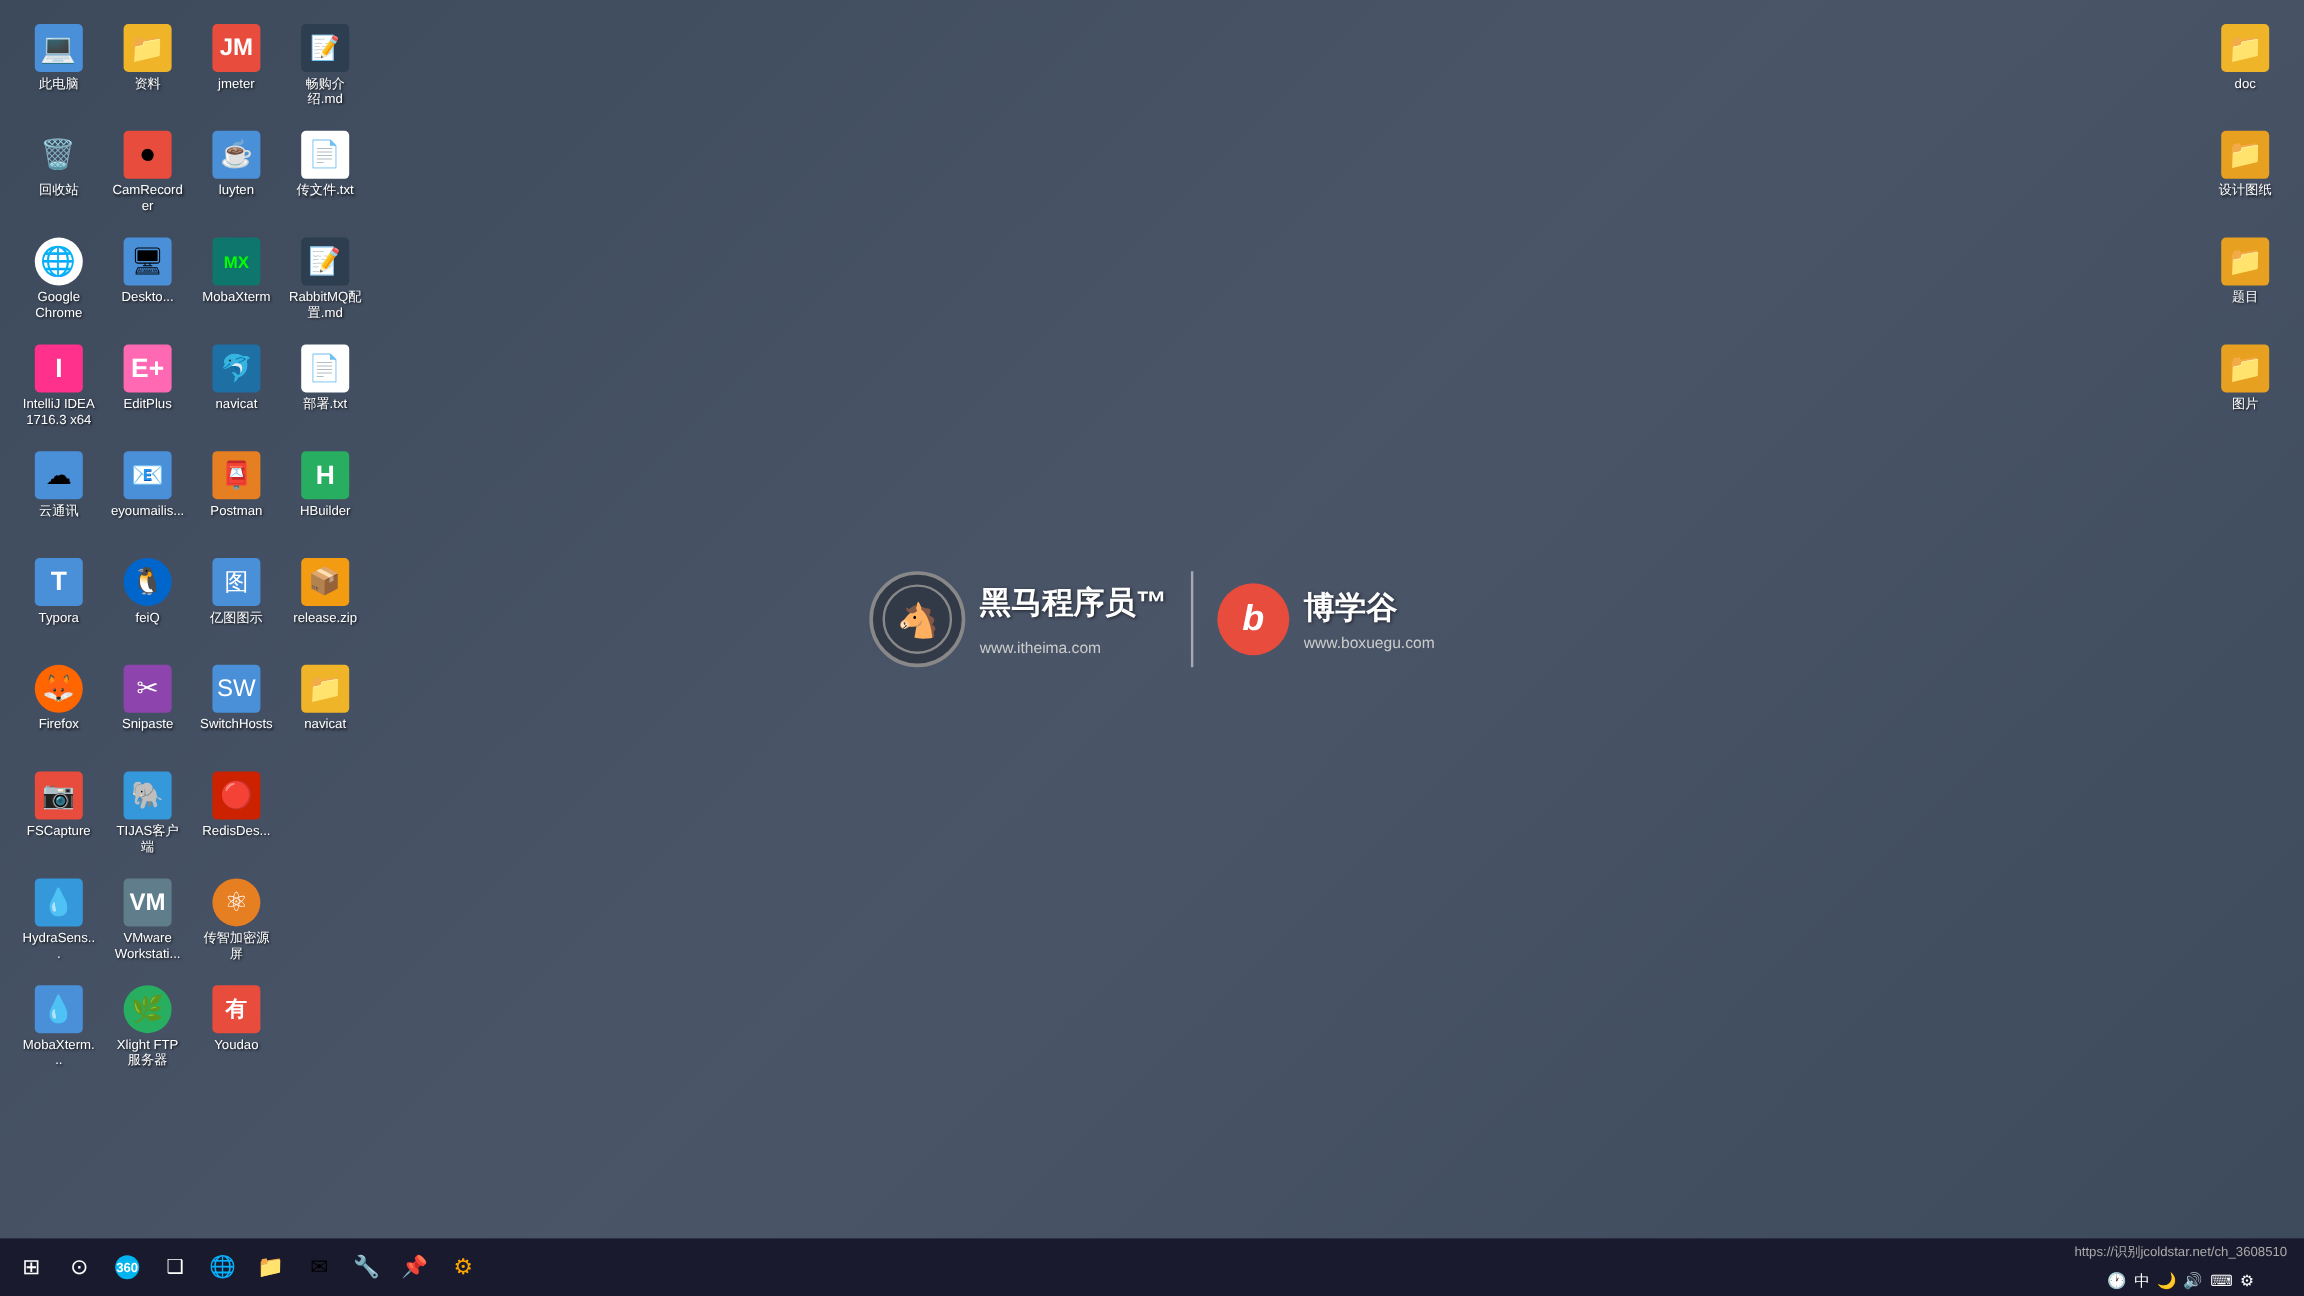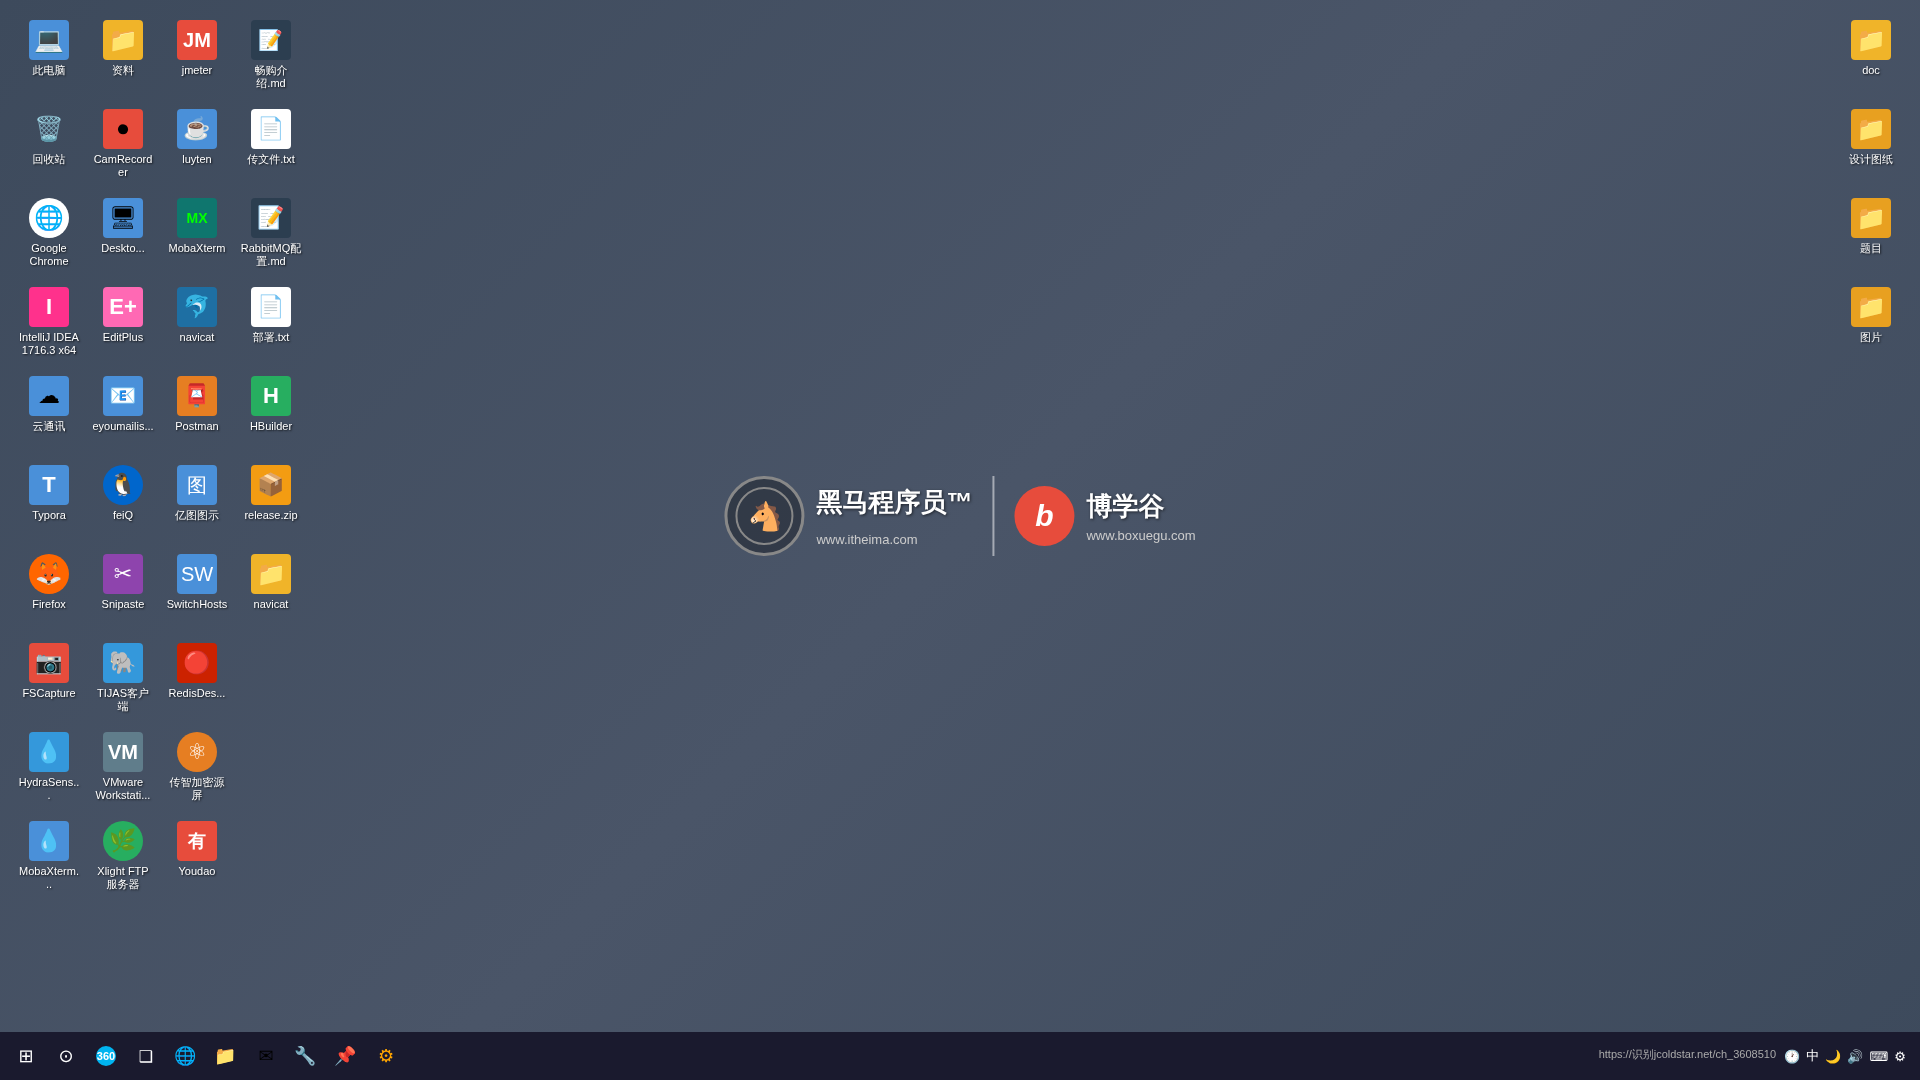--- a/index.html
+++ b/index.html
@@ -137,24 +137,26 @@
       align-items: center;
       justify-content: center;
       cursor: pointer;
       border-radius: 4px;
       font-size: 20px;
     }
 
     .taskbar-right {
       margin-left: auto;
       display: flex;
+      align-items: center;
       gap: 8px;
       color: white;
       font-size: 12px;
       padding-right: 8px;
+      flex-direction: column;
     }
 
     .taskbar-url {
       color: #aaaaaa;
       font-size: 11px;
     }
 
     .taskbar-systray {
       display: flex;
       align-items: center;

